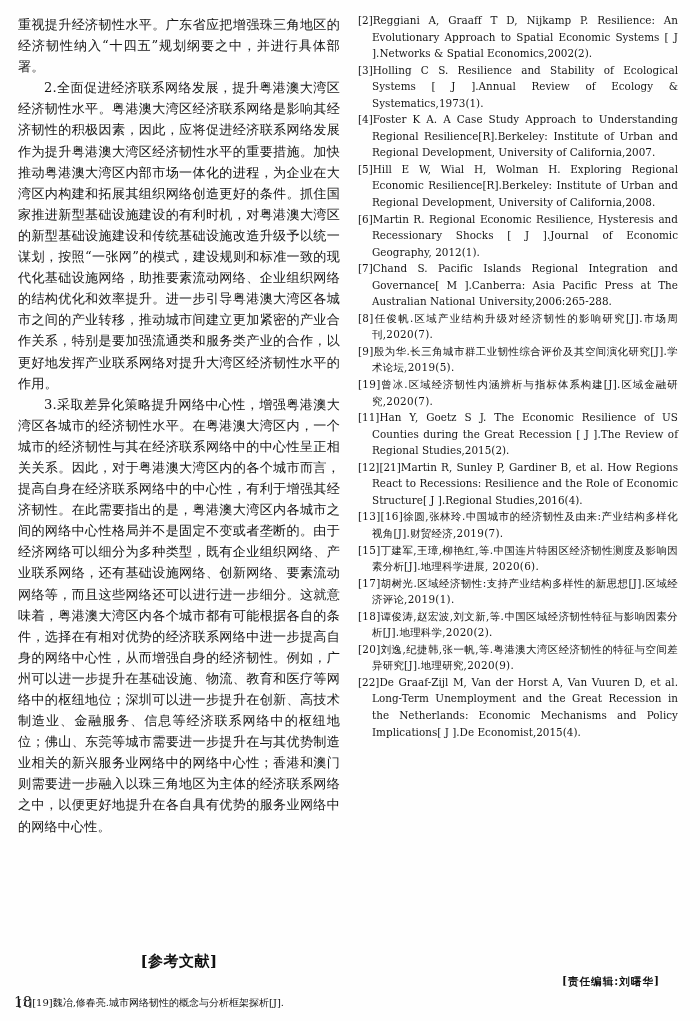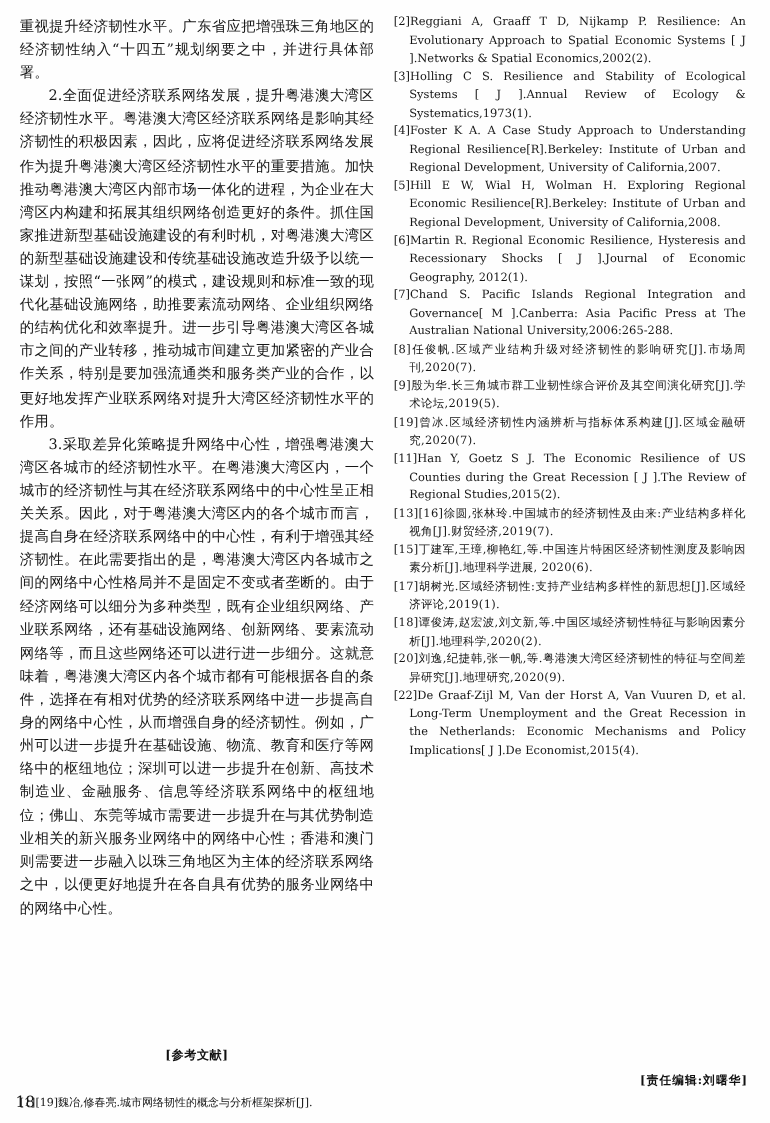--- a/index.html
+++ b/index.html
@@ -49,21 +49,21 @@
   }
   .cn-para.no-indent { text-indent: 0; }
 
   
   .ref-head {
     position: absolute;
     left: 18px;
     top: 952px;
     width: 322px;
     text-align: center;
-    font-size: 11px;
+    font-size: 15px;
     font-weight: bold;
     letter-spacing: 0.5px;
     color: #111;
   }
   .ref-left-first {
     position: absolute;
     left: 18px;
     top: 996px;
     width: 322px;
     font-size: 10px;
@@ -104,21 +104,21 @@
   .ref-item.cjk {
     font-family: "DejaVu Serif", "Liberation Serif", serif;
     letter-spacing: 0.3px;
   }
   .ref-item.latin {
     font-family: "DejaVu Serif", "Liberation Serif", serif;
   }
   
   .editor-credit {
     position: absolute;
-    left: 360px;
+    left: 340px;
     top: 975px;
     width: 320px;
     text-align: right;
     font-size: 10.6px;
     font-weight: bold;
     letter-spacing: 1px;
     color: #111;
   }
 </style>
 </head>
@@ -144,20 +144,21 @@
       <p class="ref-item latin">[2]Reggiani A, Graaff T D, Nijkamp P. Resilience: An Evolutionary Approach to Spatial Economic Systems [ J ].Networks &amp; Spatial Economics,2002(2).</p>
       <p class="ref-item latin">[3]Holling C S. Resilience and Stability of Ecological Systems [ J ].Annual Review of Ecology &amp; Systematics,1973(1).</p>
       <p class="ref-item latin">[4]Foster K A. A Case Study Approach to Understanding Regional Resilience[R].Berkeley: Institute of Urban and Regional Development, University of California,2007.</p>
       <p class="ref-item latin">[5]Hill E W, Wial H, Wolman H. Exploring Regional Economic Resilience[R].Berkeley: Institute of Urban and Regional Development, University of California,2008.</p>
       <p class="ref-item latin">[6]Martin R. Regional Economic Resilience, Hysteresis and Recessionary Shocks [ J ].Journal of Economic Geography, 2012(1).</p>
       <p class="ref-item latin">[7]Chand S. Pacific Islands Regional Integration and Governance[ M ].Canberra: Asia Pacific Press at The Australian National University,2006:265-288.</p>
       <p class="ref-item cjk">[8]任俊帆.区域产业结构升级对经济韧性的影响研究[J].市场周刊,2020(7).</p>
       <p class="ref-item cjk">[9]殷为华.长三角城市群工业韧性综合评价及其空间演化研究[J].学术论坛,2019(5).</p>
       <p class="ref-item cjk">[19]曾冰.区域经济韧性内涵辨析与指标体系构建[J].区域金融研究,2020(7).</p>
       <p class="ref-item latin">[11]Han Y, Goetz S J. The Economic Resilience of US Counties during the Great Recession [ J ].The Review of Regional Studies,2015(2).</p>
+      <p class="ref-item latin">[12][21]Martin R, Sunley P, Gardiner B, et al. How Regions React to Recessions: Resilience and the Role of Economic Structure[ J ].Regional Studies,2016(4).</p>
       <p class="ref-item cjk">[13][16]徐圆,张林玲.中国城市的经济韧性及由来:产业结构多样化视角[J].财贸经济,2019(7).</p>
       <p class="ref-item cjk">[15]丁建军,王璋,柳艳红,等.中国连片特困区经济韧性测度及影响因素分析[J].地理科学进展, 2020(6).</p>
       <p class="ref-item cjk">[17]胡树光.区域经济韧性:支持产业结构多样性的新思想[J].区域经济评论,2019(1).</p>
       <p class="ref-item cjk">[18]谭俊涛,赵宏波,刘文新,等.中国区域经济韧性特征与影响因素分析[J].地理科学,2020(2).</p>
       <p class="ref-item cjk">[20]刘逸,纪捷韩,张一帆,等.粤港澳大湾区经济韧性的特征与空间差异研究[J].地理研究,2020(9).</p>
       <p class="ref-item latin">[22]De Graaf-Zijl M, Van der Horst A, Van Vuuren D, et al. Long-Term Unemployment and the Great Recession in the Netherlands: Economic Mechanisms and Policy Implications[ J ].De Economist,2015(4).</p>
     </div>
 
     <div class="editor-credit">[责任编辑:刘曙华]</div>
 

